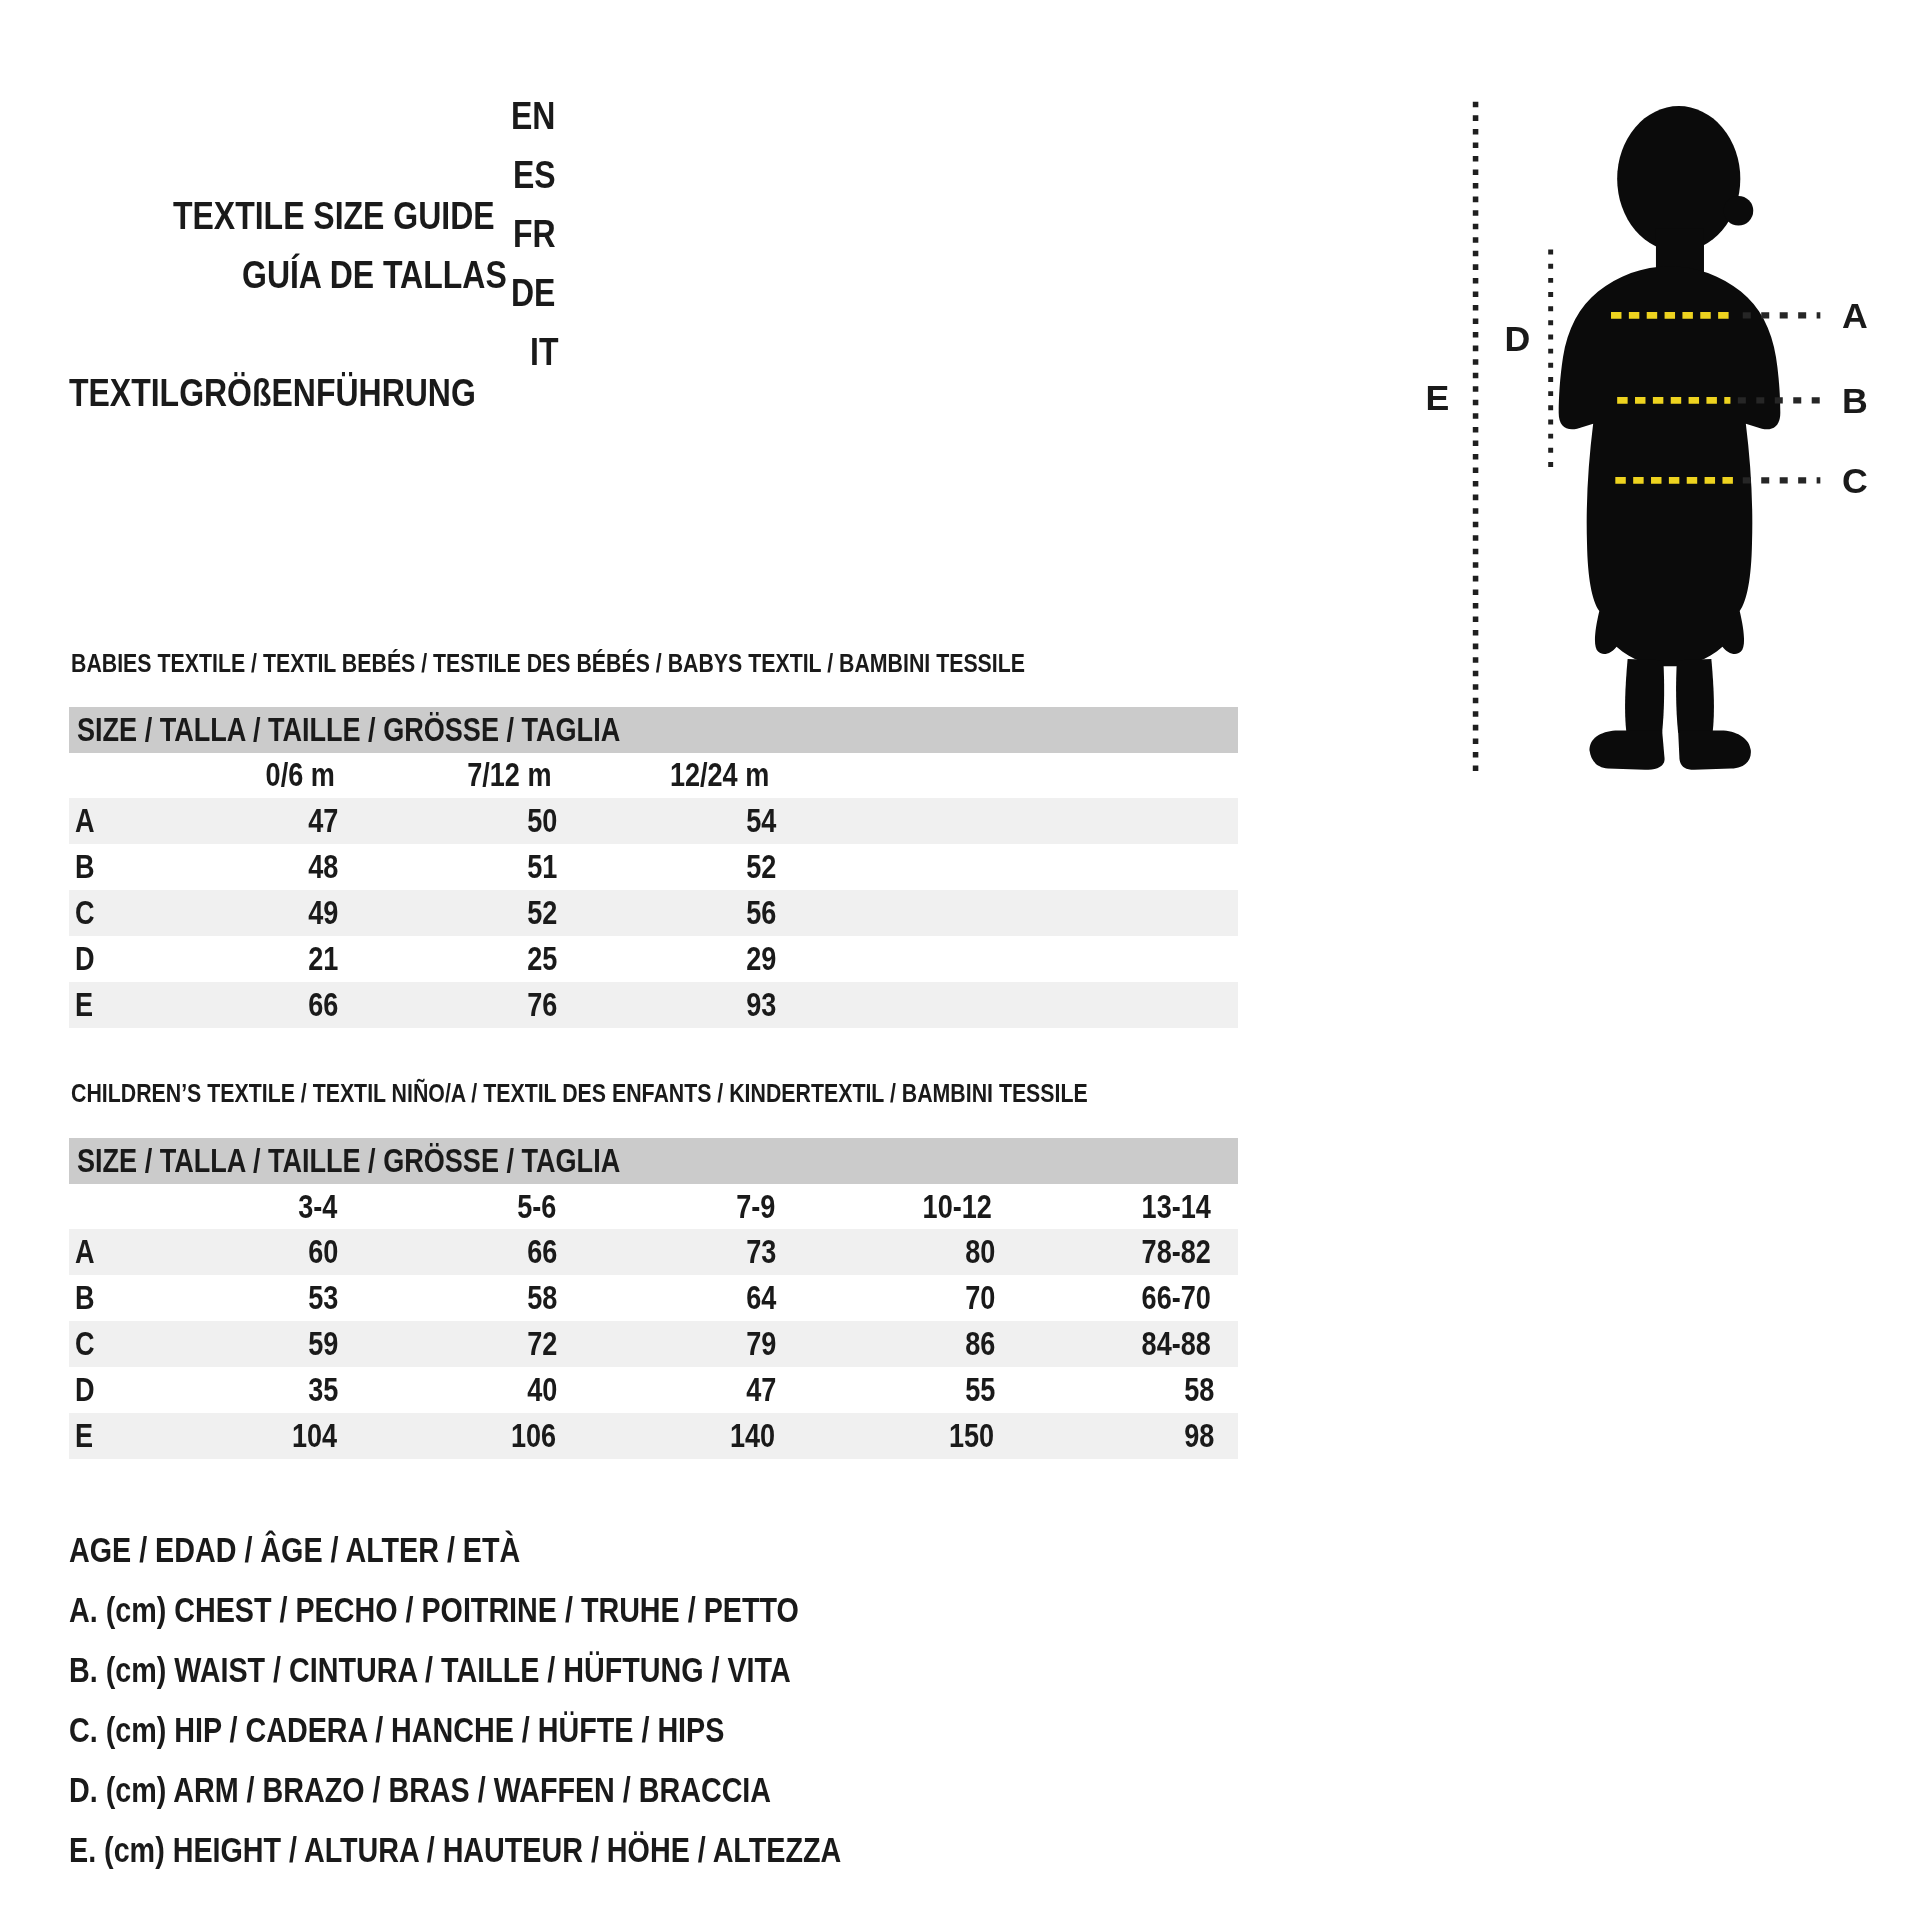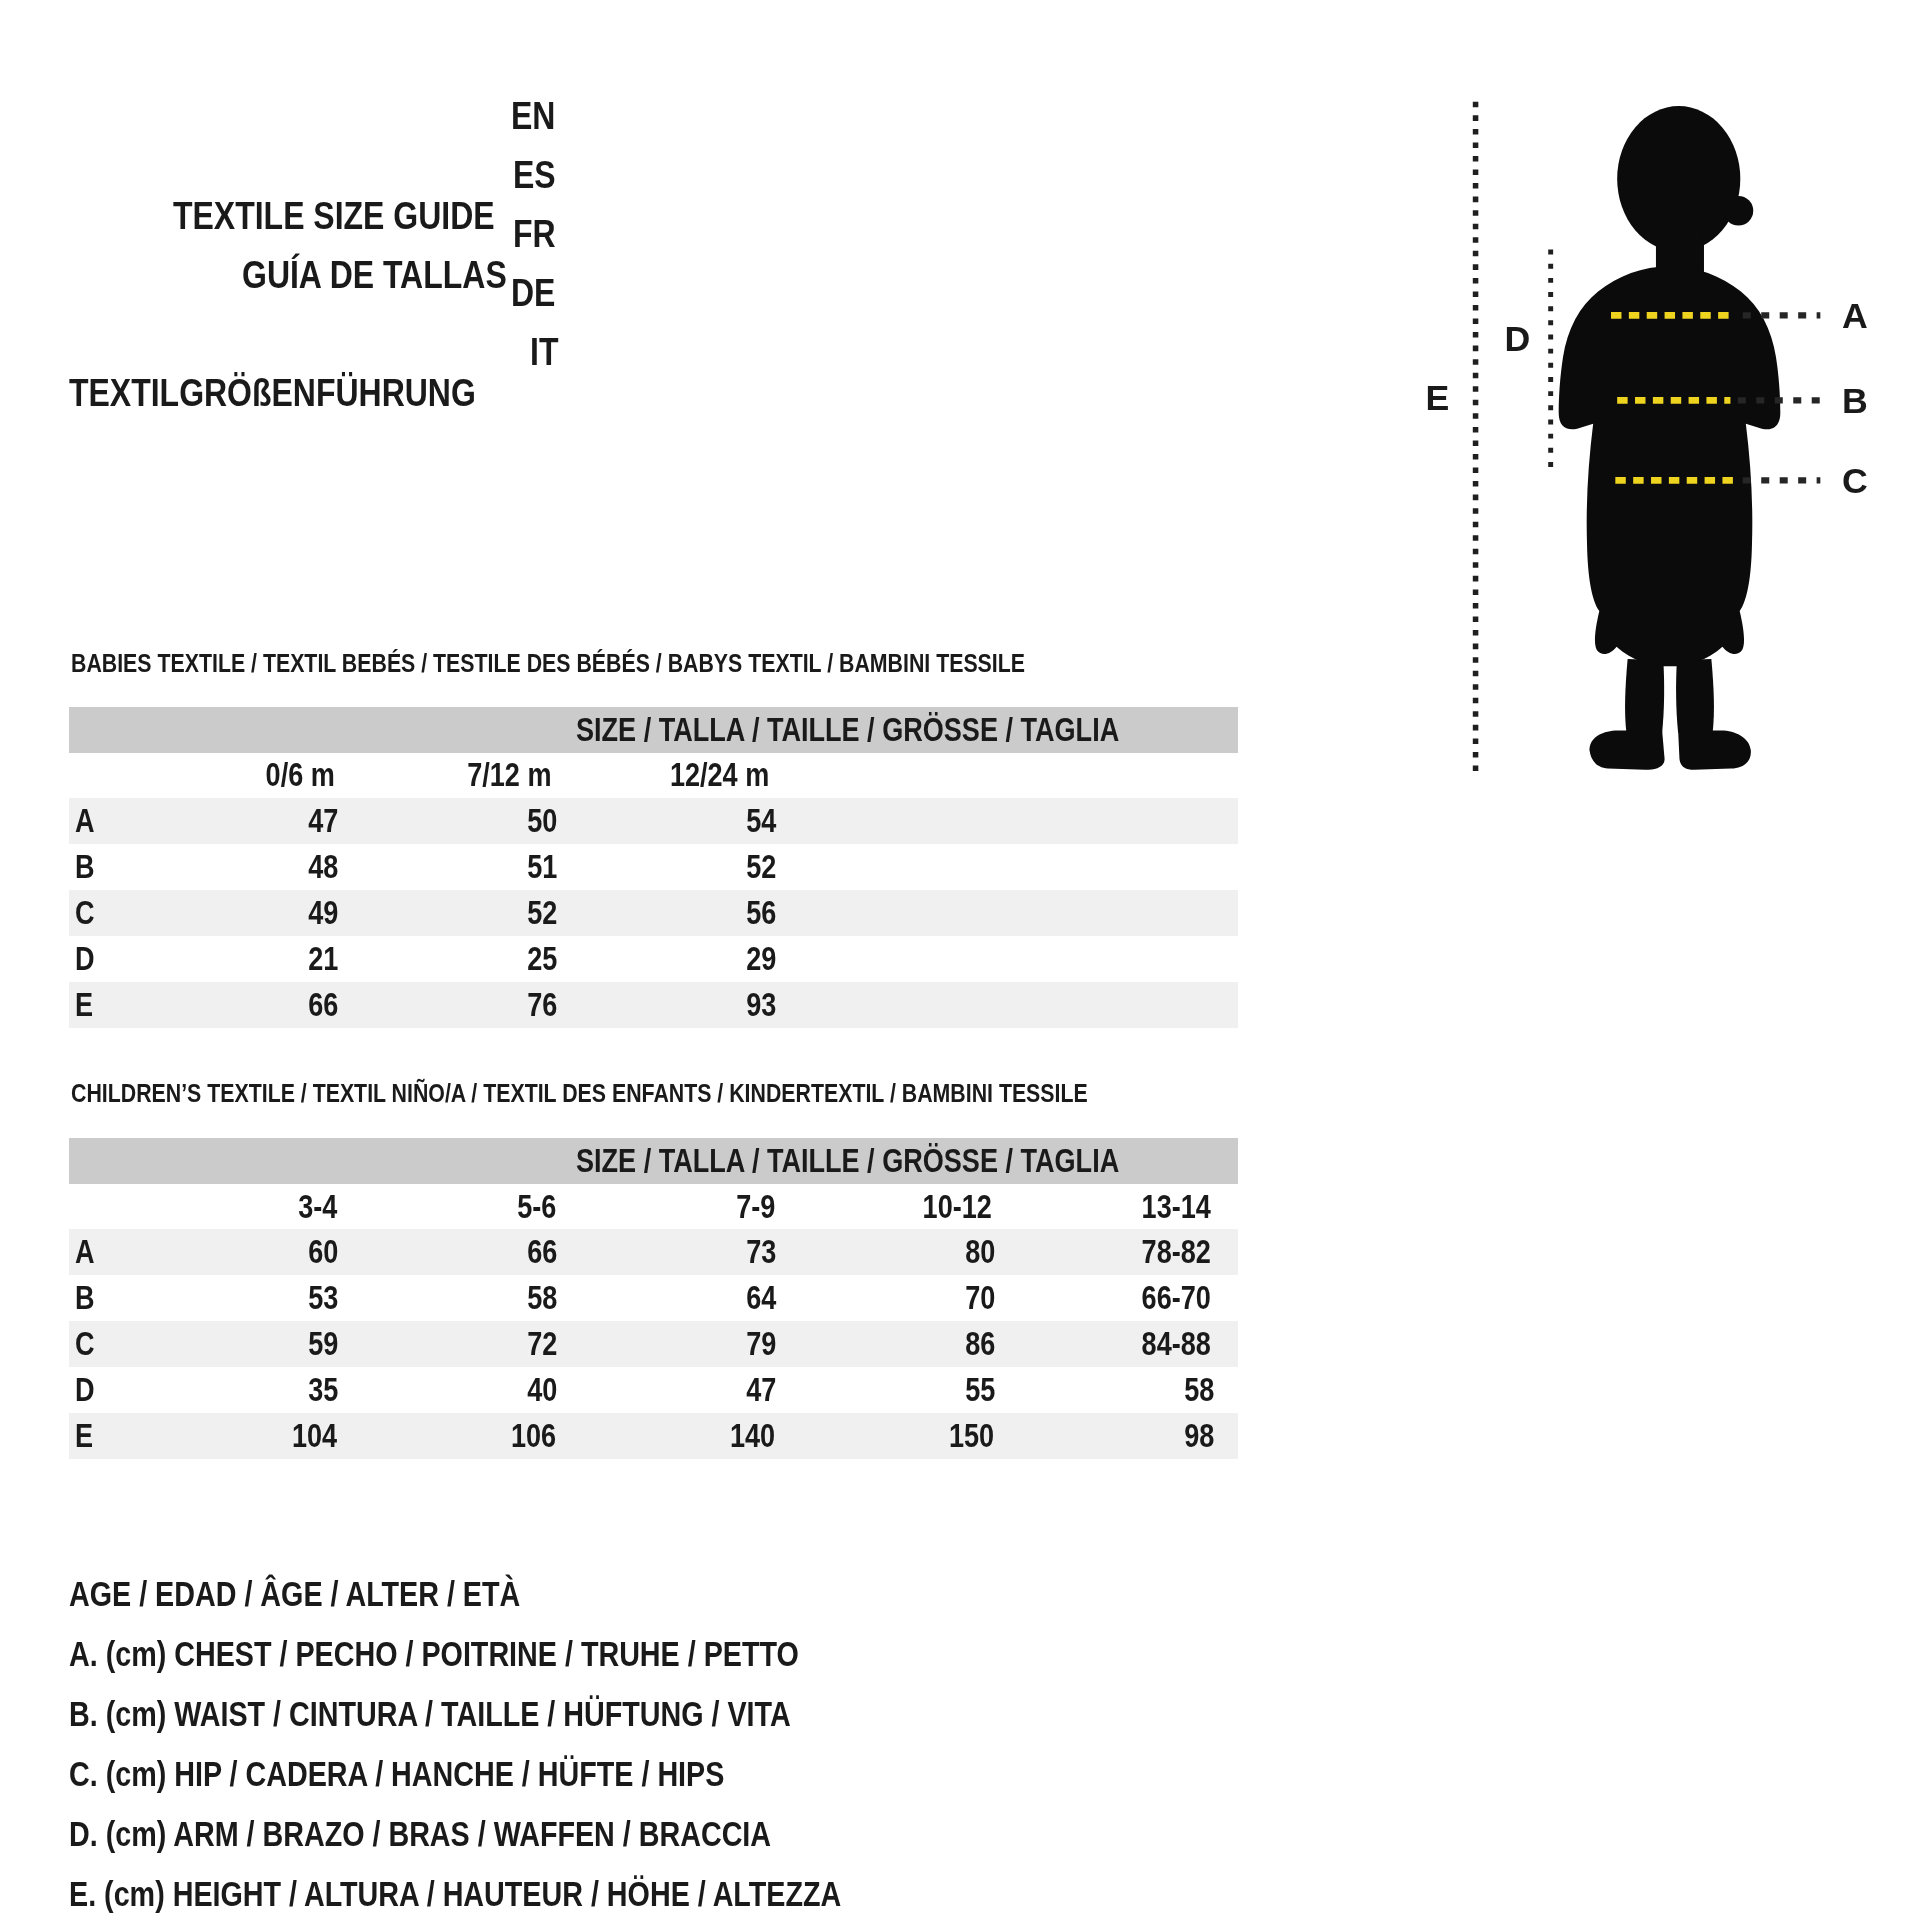--- a/index.html
+++ b/index.html
@@ -20,38 +20,38 @@
   .lang-row{display:flex;align-items:flex-end;height:59px;font-size:39px;flex-direction:column;}
   .lang-code{flex:0 0 100px;}
   .lang-title{flex:1;}
 
   
   .section-title{position:absolute;left:71px;height:46px;display:flex;align-items:center;font-size:26px;}
   .title-babies{top:640px;}
   .title-children{top:1070px;}
 
   
-  .tbar{position:absolute;left:69px;width:1169px;height:46px;background:#cbcbcb;display:flex;align-items:center;padding-left:8px;box-sizing:border-box;font-size:33px;justify-content:flex-end;}
+  .tbar{position:absolute;left:69px;width:1169px;height:46px;background:#cbcbcb;display:flex;align-items:center;padding-left:8px;box-sizing:border-box;font-size:33px;}
   .bar-babies{top:707px;}
   .bar-children{top:1138px;}
   .tcols,.trow{align-items:center;height:46px;}
   .grid3{display:grid;grid-template-columns:54px repeat(3,219px) 1fr;}
   .grid5{display:grid;grid-template-columns:54px repeat(5,219px) 1fr;}
   .tcols{position:absolute;left:69px;width:1169px;font-size:33px;}
   .cols-babies{top:752px;}
   .cols-children{top:1184px;}
   .trows{position:absolute;left:69px;width:1169px;font-size:33px;}
   .rows-babies{top:798px;}
   .rows-children{top:1229px;}
   .trow:nth-child(odd){background:#f0f0f0;}
   .tlabel{padding-left:6.2px;display:flex;align-items:center;height:46px;}
   .tcell{display:flex;justify-content:flex-end;align-items:center;height:46px;}
 
   
-  .legend{position:absolute;left:69px;top:1564px;}
+  .legend{position:absolute;left:69px;top:1520px;}
   .legend-row{display:flex;align-items:center;height:60px;font-size:35px;}
 
   
   .figure{position:absolute;left:1414px;top:86px;width:511px;height:715px;}
   .figure text{font-family:"Liberation Sans","DejaVu Sans",sans-serif;font-weight:700;font-size:58px;fill:#1a1a1a;}
 </style>
 </head>
 <body>
 
 <div class="page">

